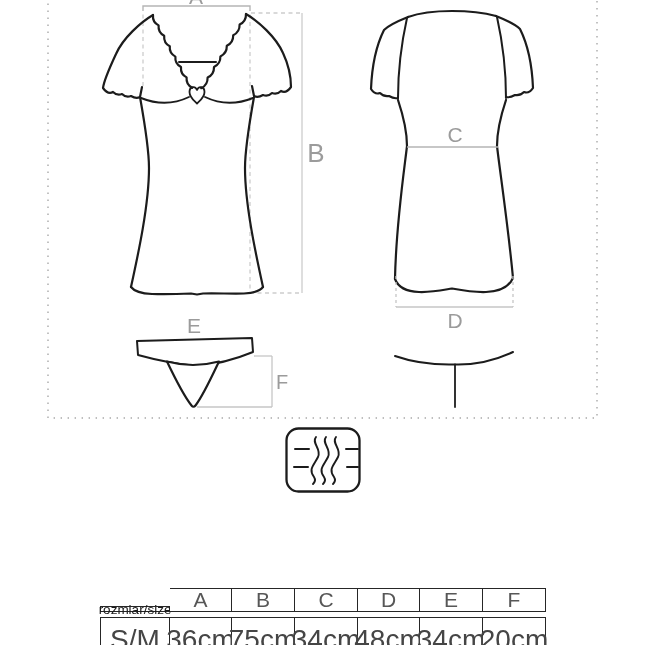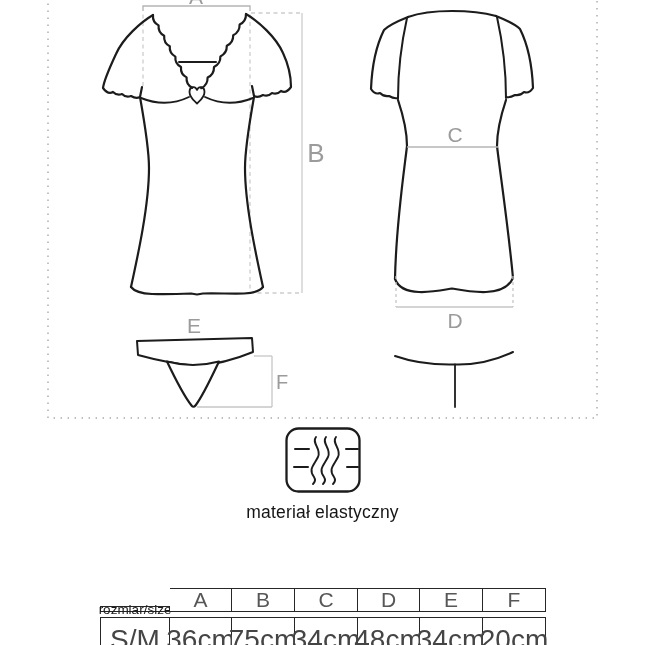--- a/index.html
+++ b/index.html
@@ -113,21 +113,20 @@
     <path d="M294,467 H308" stroke-width="2"></path>
     <path d="M346,449 H358" stroke-width="2"></path>
     <path d="M347,467 H358" stroke-width="2"></path>
     <path d="M316,437 C311,443 322,449 318,457 C314,465 308,469 314,477 C316,480 315,482 313,484" stroke-width="1.9"></path>
     <path d="M326,437 C321,443 332,449 328,457 C324,465 318,469 324,477 C326,480 325,482 323,484" stroke-width="1.9"></path>
     <path d="M336,437 C331,443 342,449 338,457 C334,465 328,469 334,477 C336,480 335,482 333,484" stroke-width="1.9"></path>
   </g>
 </svg>
 
 <div class="caption">
-  <div>materiał elastyczny</div>
 </div>
 
 <div class="tbl">
   <div class="trow thead">
     <div class="cell first w0 hdr-size">rozmiar/size</div>
     <div class="cell w1 hdr-col">A</div>
     <div class="cell w2 hdr-col">B</div>
     <div class="cell w3 hdr-col">C</div>
     <div class="cell w4 hdr-col">D</div>
     <div class="cell w5 hdr-col">E</div>

